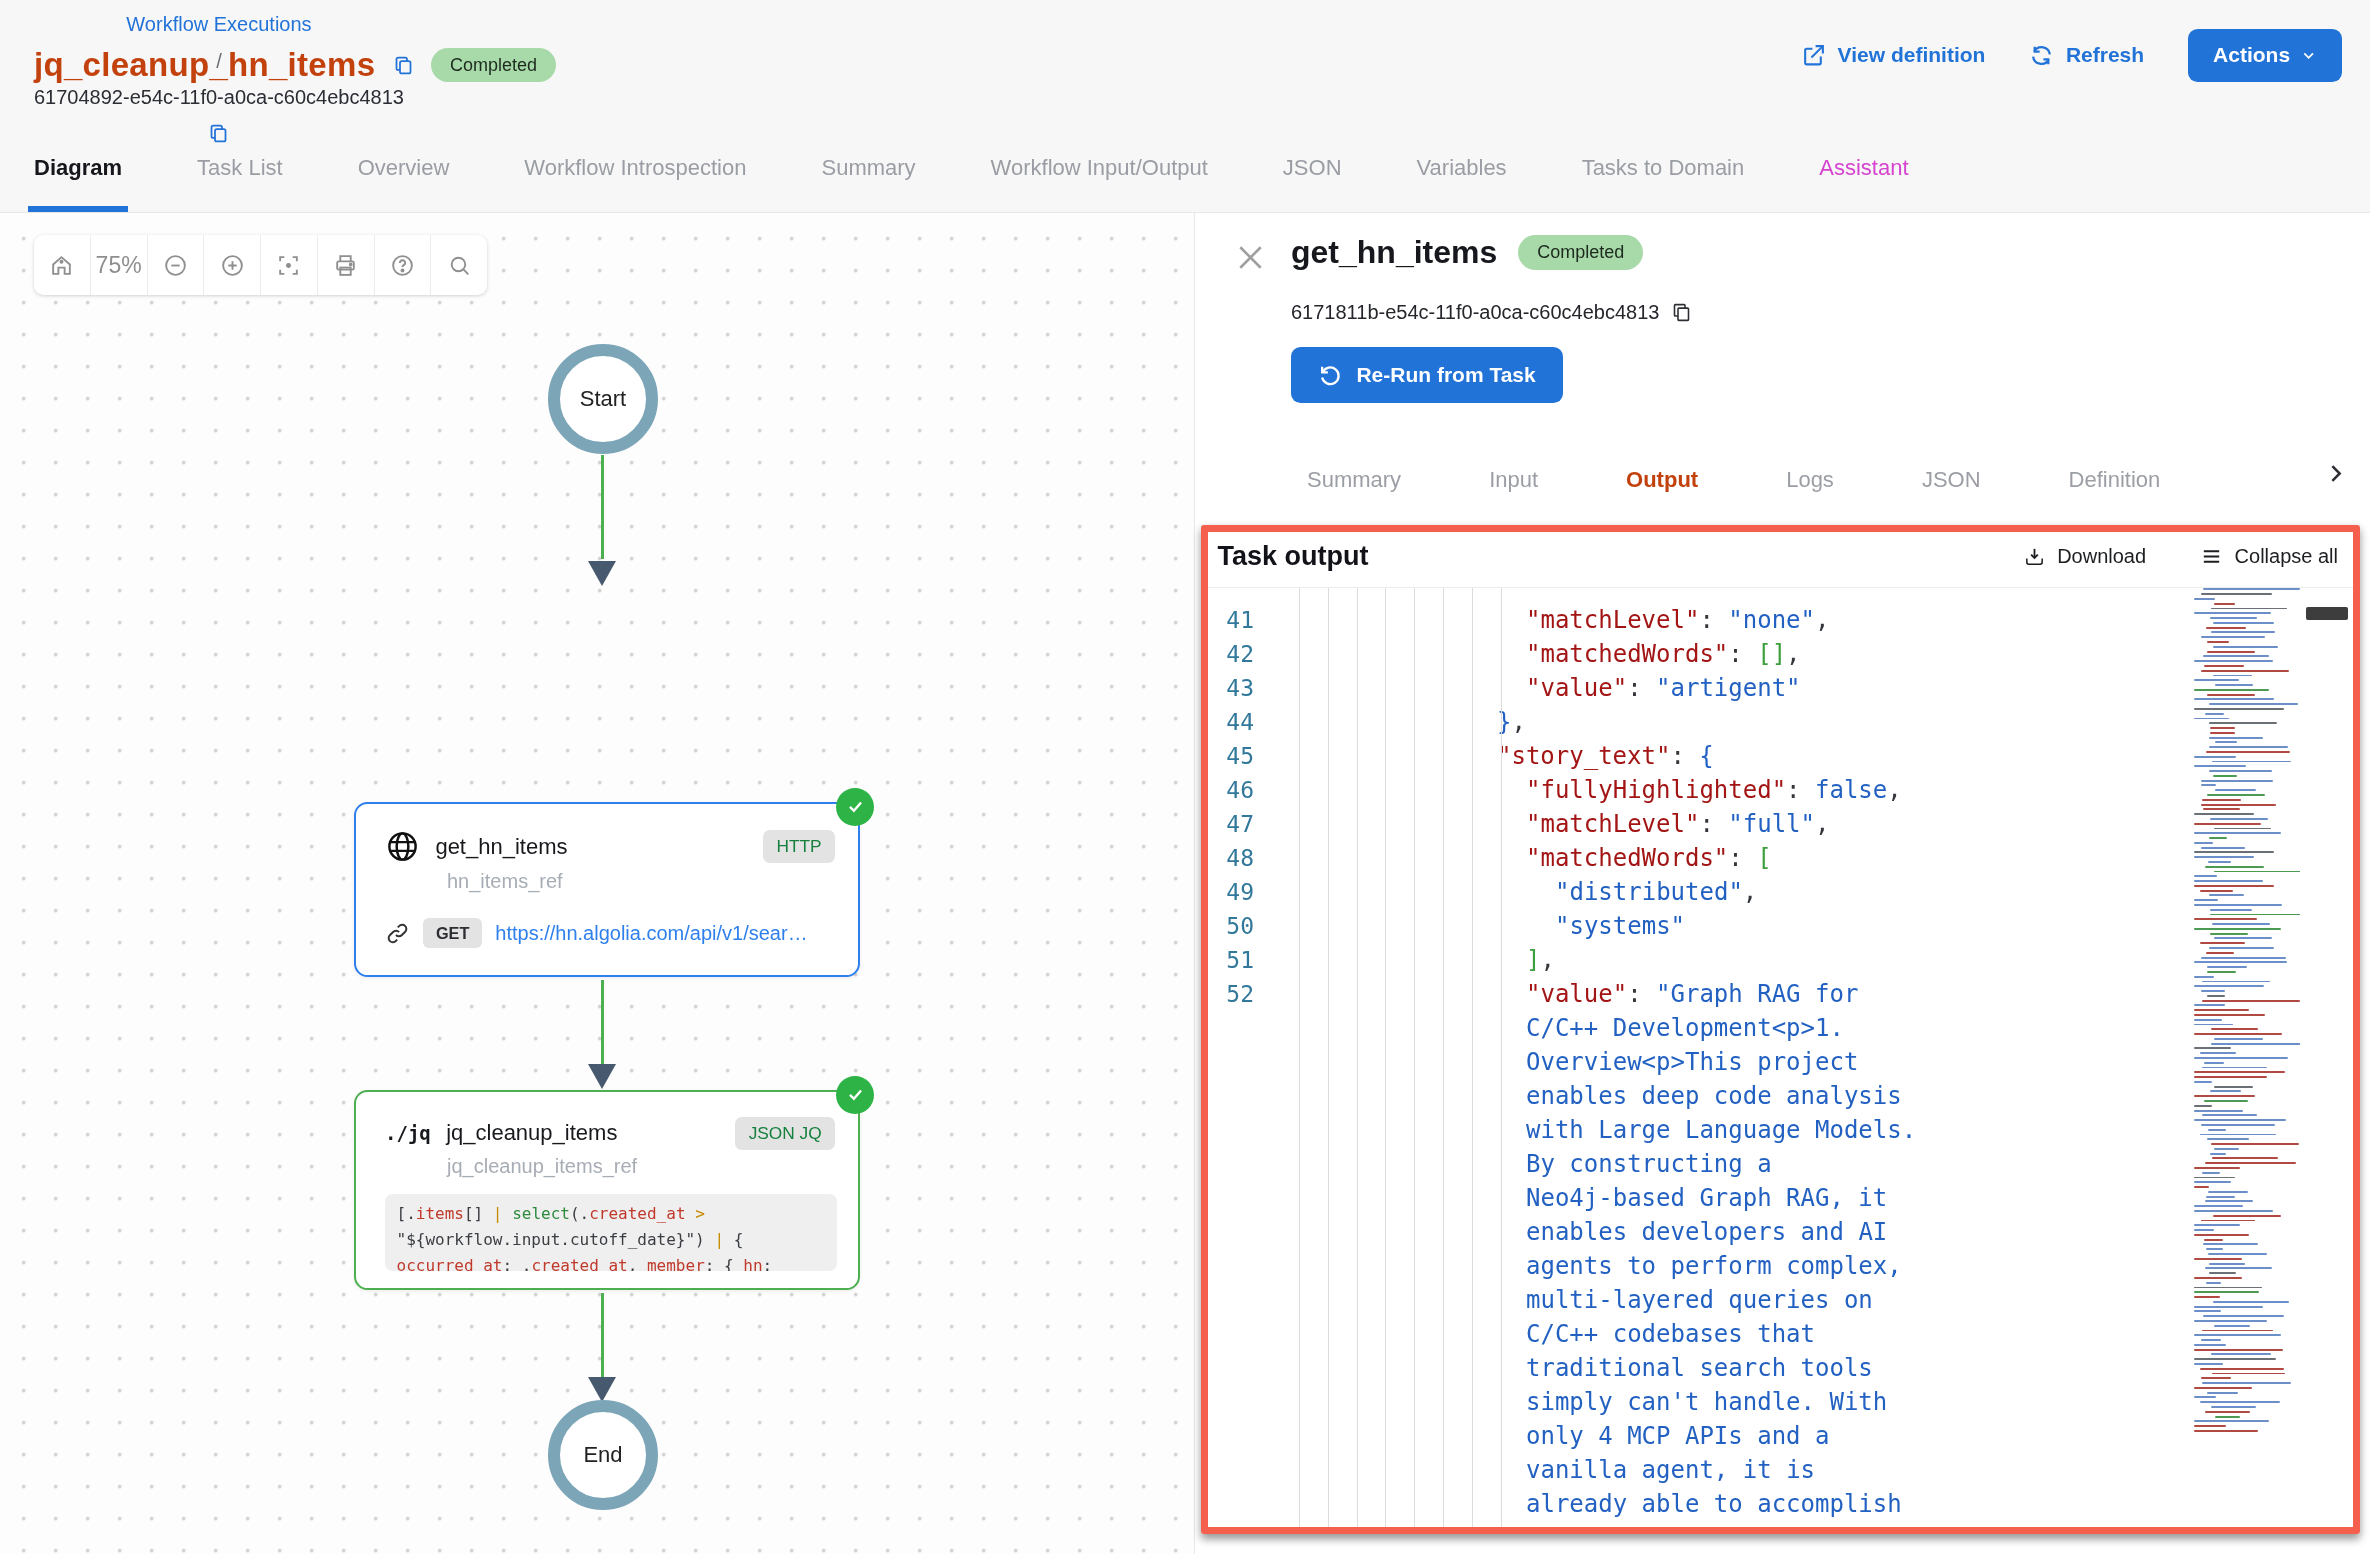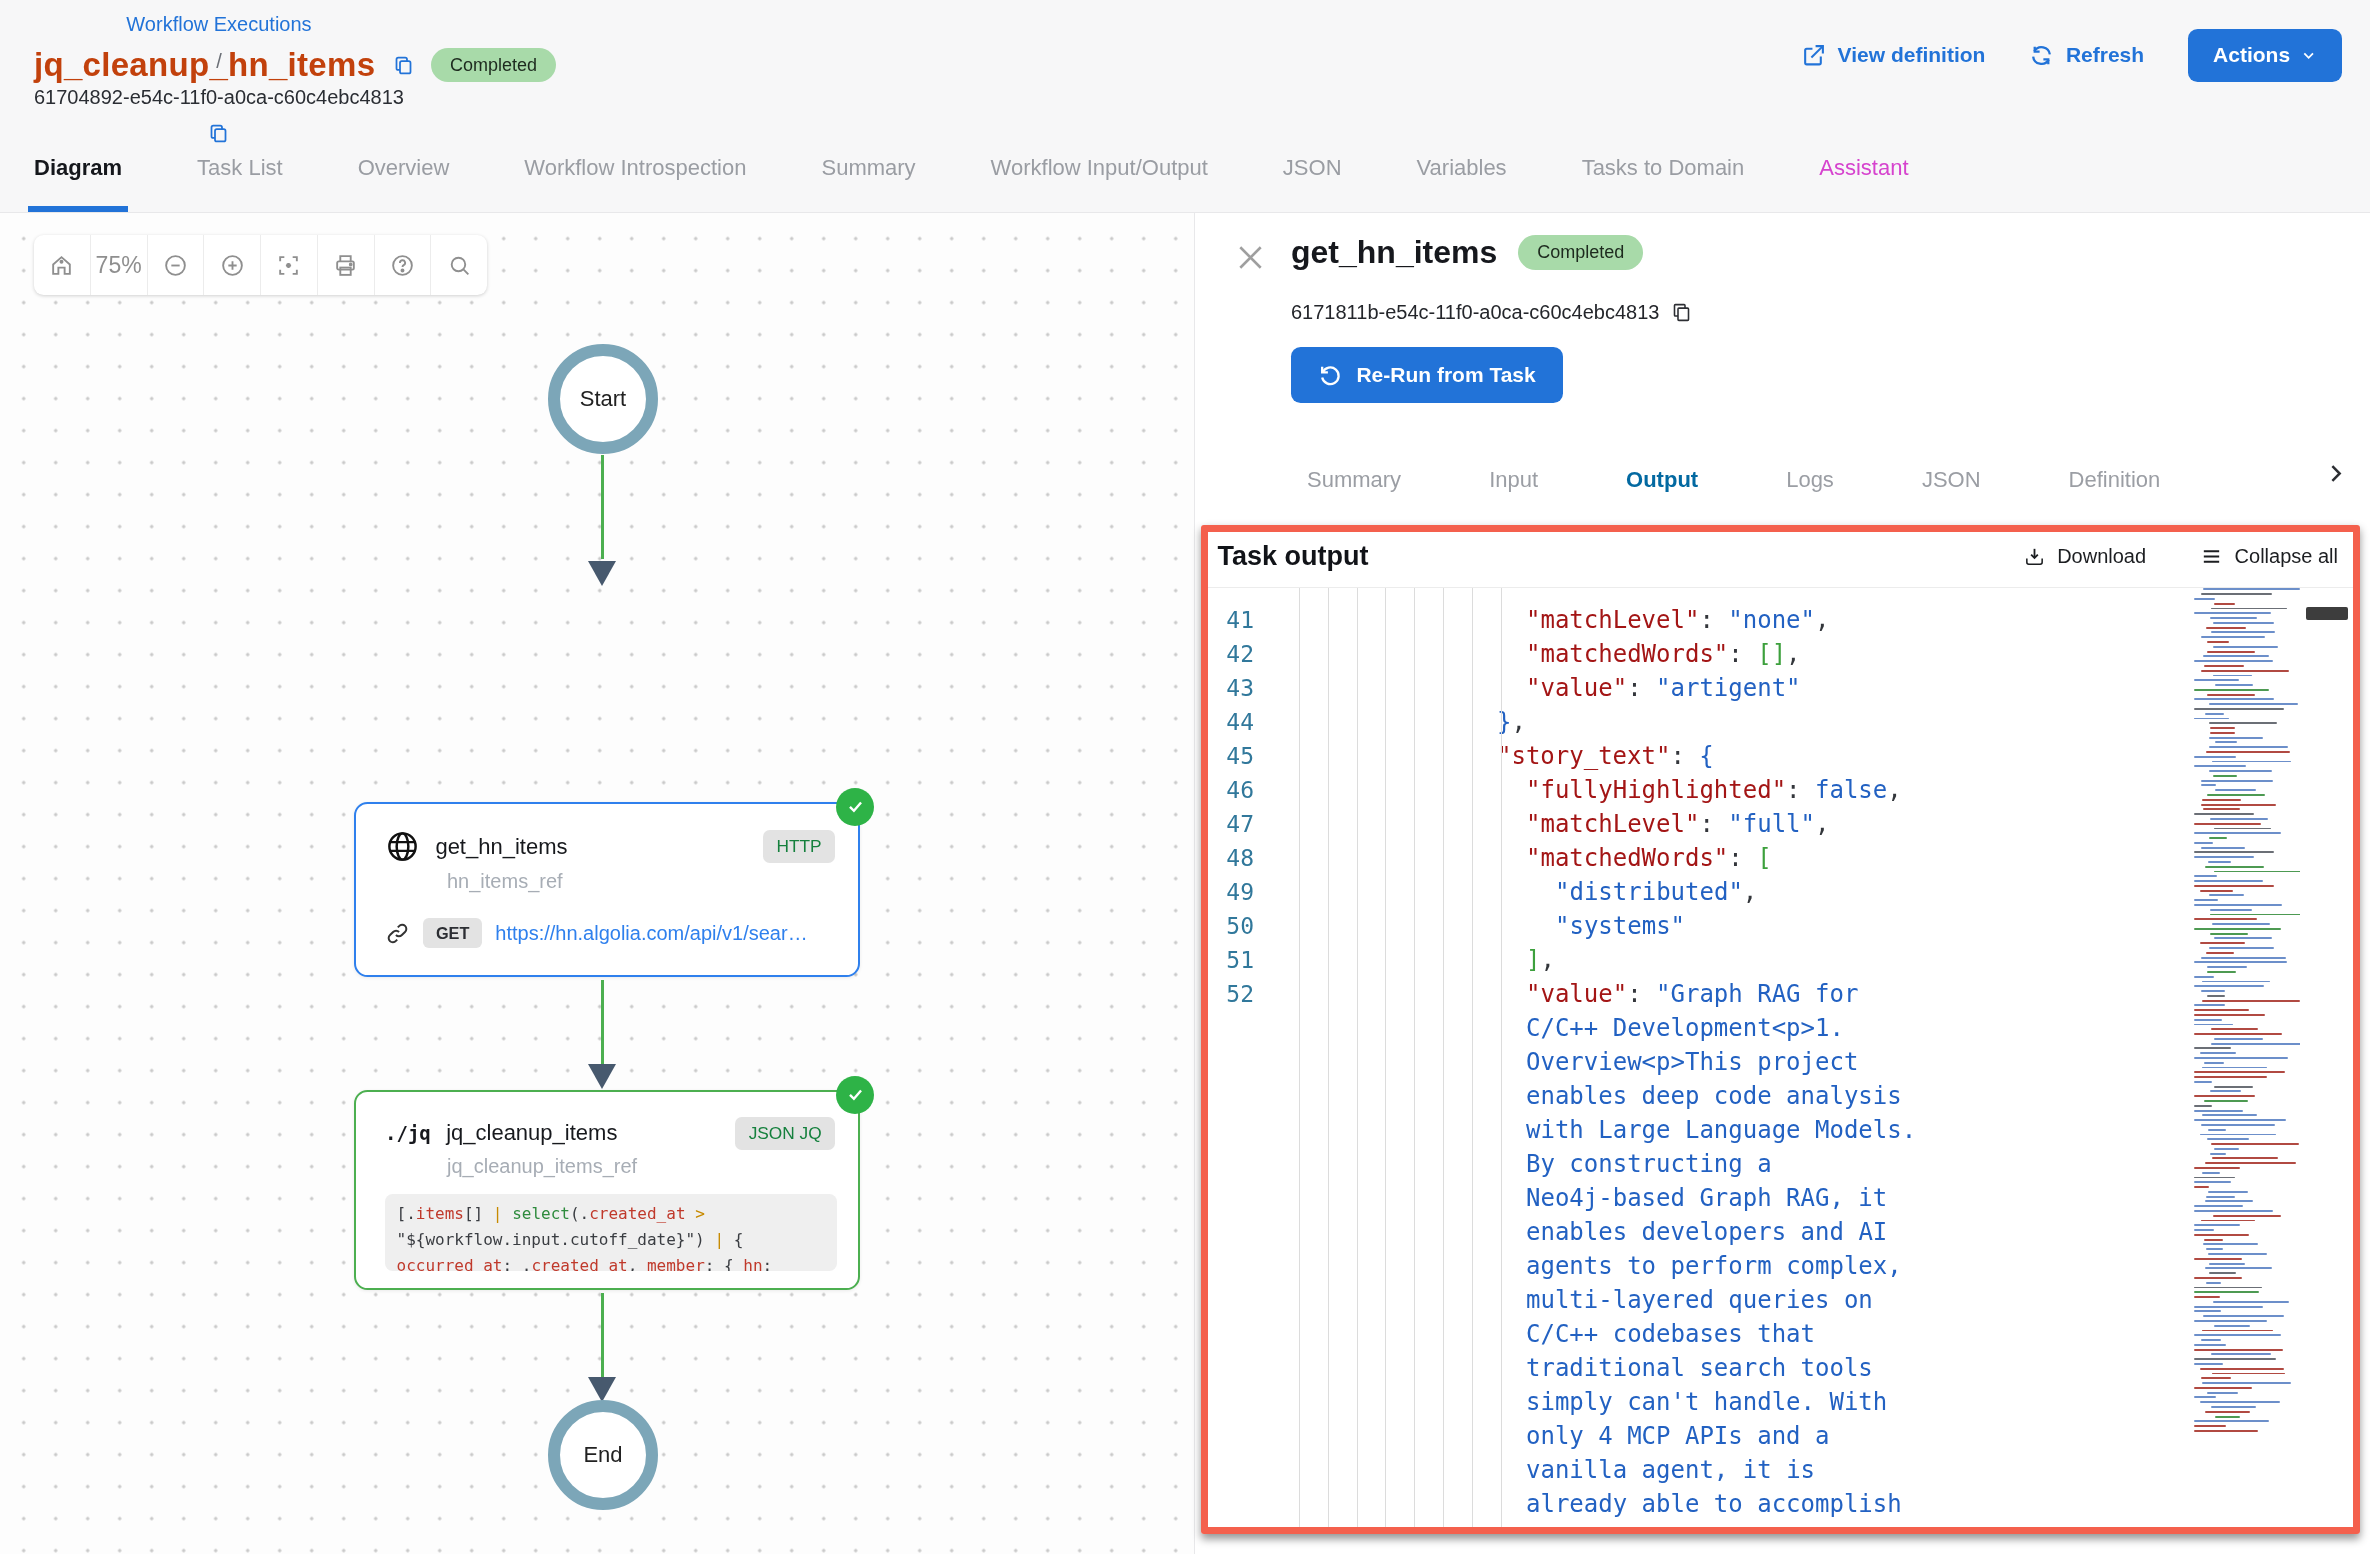--- a/index.html
+++ b/index.html
@@ -72,21 +72,21 @@
   #tp-title-row { left:96px; top:21px; display:flex; align-items:center; gap:21px; }
   #tp-title-row h2 { font-size:32px; font-weight:bold; color:#16181d; }
   #tp-id-row { left:96px; top:88px; display:flex; align-items:center; gap:11.5px; font-size:20px; color:#24262b; }
   #tp-id-row .copy-ic { color:#2c2e33; }
   #rerun-btn { left:96px; top:134px; background:var(--blue); color:#fff; border:none; border-radius:9.6px;
     height:56px; padding:0 27px; font-size:21px; font-weight:bold; display:flex; align-items:center; gap:13.4px; cursor:pointer; }
   #rerun-btn svg { width:25px; height:25px; }
   #panel-tabs { left:0px; top:238px; width:1136px; height:58px; display:flex; align-items:center; gap:88px;
     padding-left:112px; overflow:hidden; }
   .ptab { font-size:22px; color:#9b9ea4; cursor:pointer; white-space:nowrap; }
-  .ptab.active { color:#0369a1; font-weight:bold; }
+  .ptab.active { color:#c2410c; font-weight:bold; }
   #ptabs-chevron { left:1128px; top:248px; width:25px; height:25px; color:#2c2e33; cursor:pointer; }
 
   
   #output-section { left:1202px; top:525px; width:1157px; height:1006px; background:#fff; overflow:hidden; }
   #output-header { height:63px; display:flex; align-items:center; padding:0 21px 0 15.4px; border-bottom:1px solid #ececec; background:#fff; position:relative; z-index:3; }
   #output-header h3 { font-size:27px; font-weight:bold; color:#111318; }
   .out-act { display:flex; align-items:center; gap:11.5px; font-size:20px; color:#1c1e21; cursor:pointer; }
   .out-act svg { width:23px; height:23px; }
   #dl-act { margin-left:auto; }
   #col-act { margin-left:54px; }

